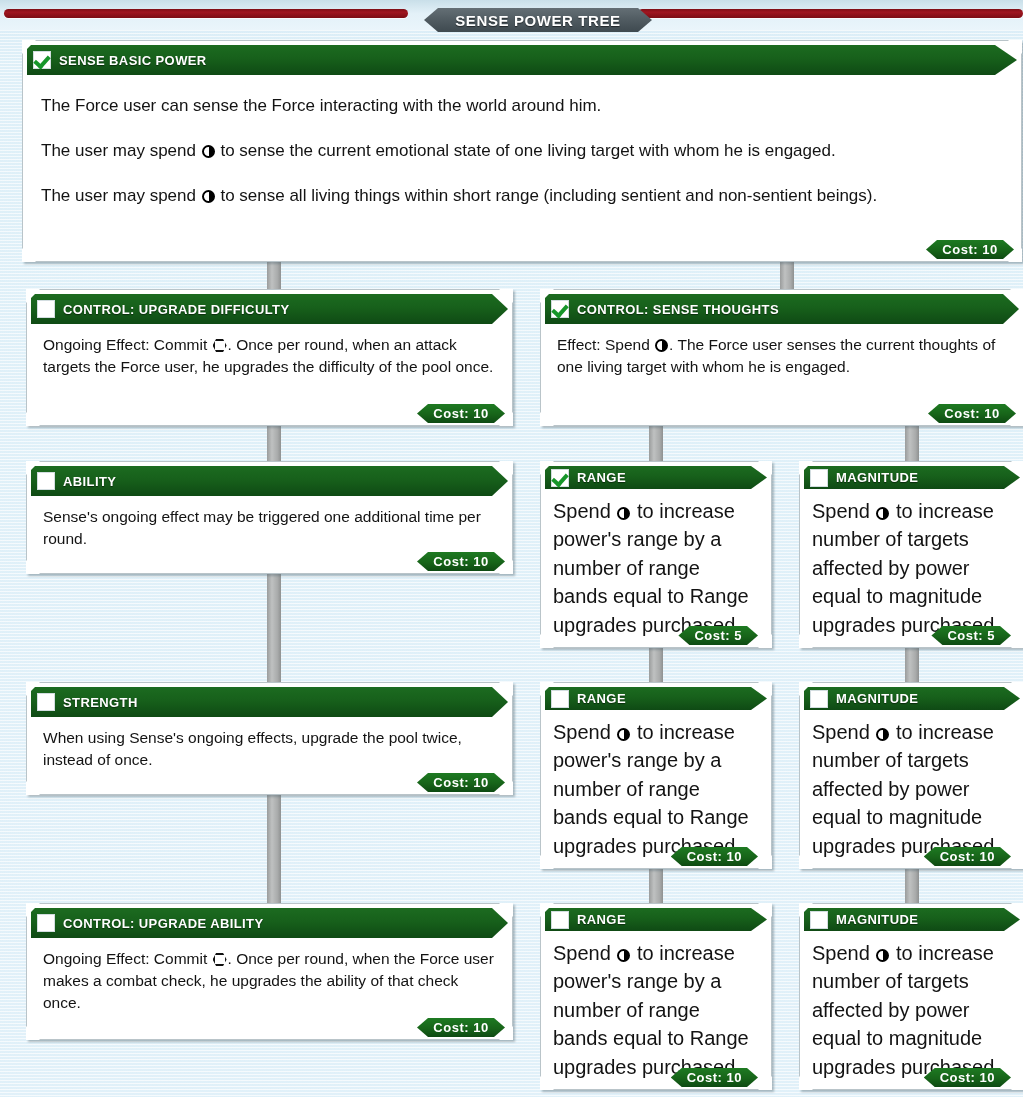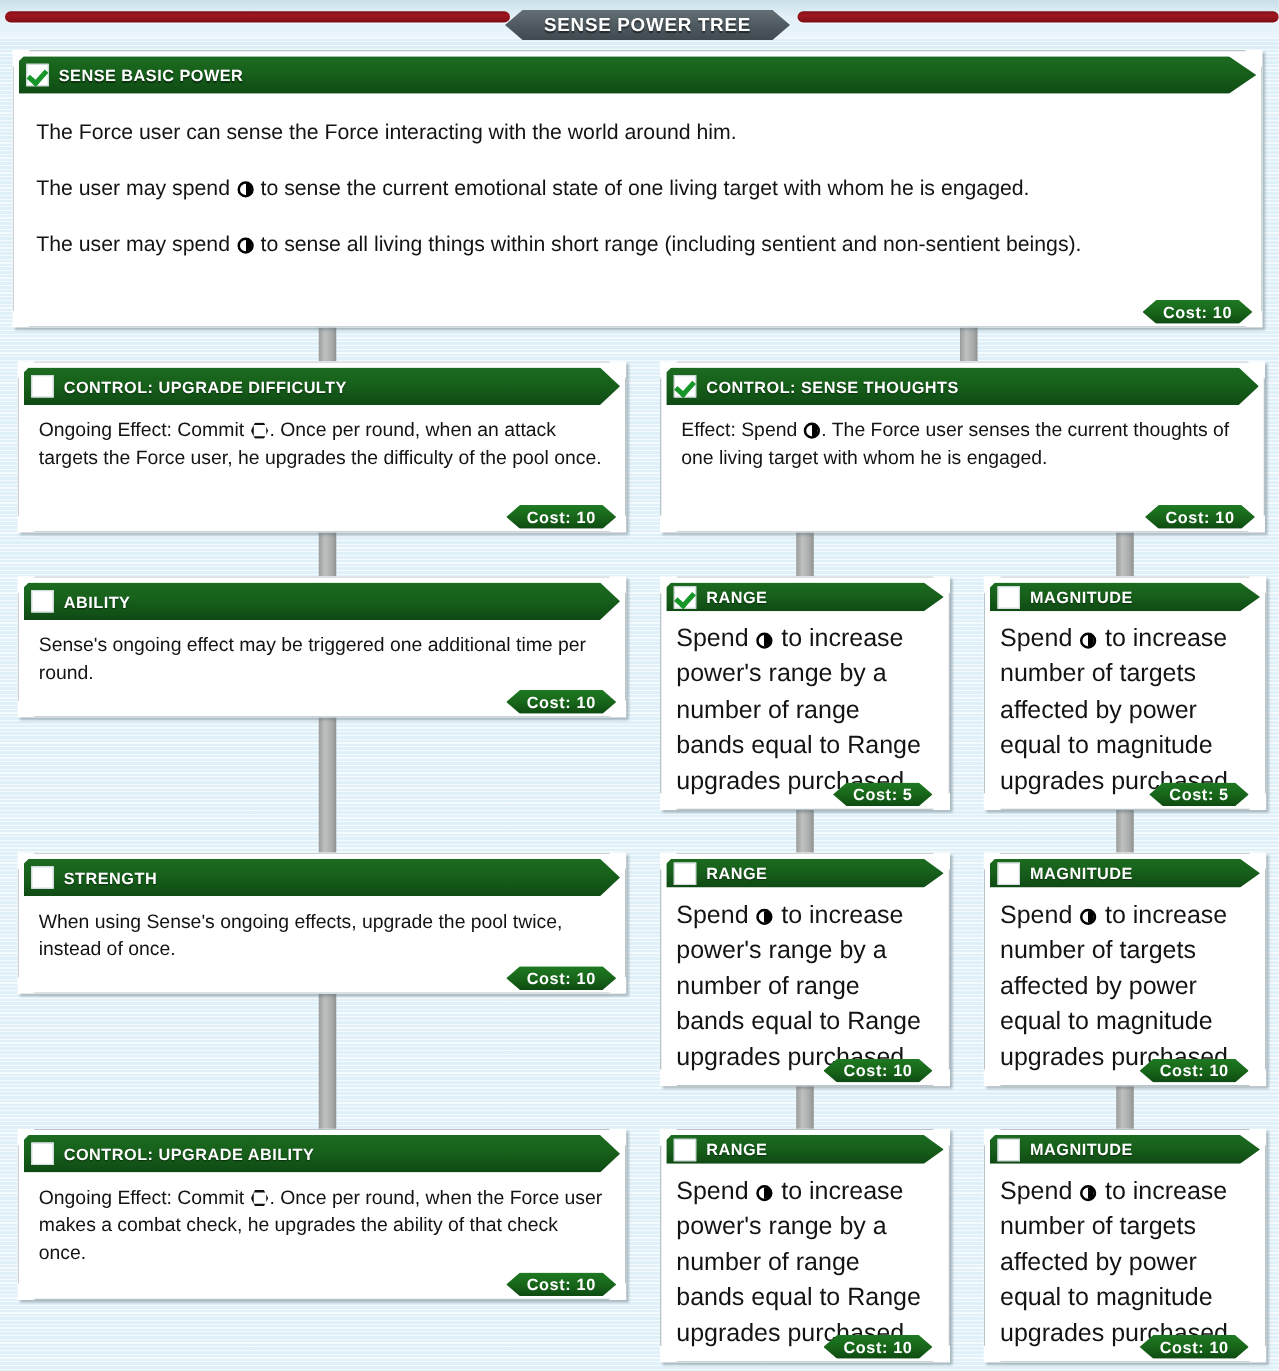--- a/index.html
+++ b/index.html
@@ -27,36 +27,36 @@
   .redbar {
     position: absolute; top: 9px; height: 9px;
     background: linear-gradient(to bottom, #7e0f16 0%, #a01620 35%, #7c0d14 100%);
     border-radius: 5px;
     box-shadow: 0 1px 0 rgba(255,255,255,0.65);
   }
   .redbar.left  { left: 4px;  width: 404px; }
   .redbar.right { left: 638px; width: 385px; }
 
   .tree-title-wrap {
-    position: absolute; top: 8px; left: 404px; width: 228px; height: 24px;
+    position: absolute; top: 8px; left: 424px; width: 228px; height: 24px;
   }
   .tree-title {
     width: 100%; height: 100%;
     background: linear-gradient(to bottom,#646f75 0%, #4e595f 55%, #3f4a50 100%);
     clip-path: polygon(0 50%, 14px 0, calc(100% - 14px) 0, 100% 50%, calc(100% - 14px) 100%, 14px 100%);
     display: flex; align-items: center; justify-content: center;
     color: #ffffff;
     font-family: "Liberation Sans Narrow","Liberation Sans", sans-serif;
     font-weight: bold; font-size: 15px; letter-spacing: 0.6px;
     text-shadow: 0 1px 1px rgba(0,0,0,0.55);
   }
 
   
   #tree {
-    position: absolute; top: 36px; left: 0; width: 841px; height: 1061px;
+    position: absolute; top: 36px; left: 12px; width: 841px; height: 1061px;
   }
 
   
   .connector {
     position: absolute;
     width: 14px;
     background: linear-gradient(to right,#9a9c9c 0%, #bfc1c1 35%, #a9abab 75%, #8f9191 100%);
     z-index: 0;
   }
 

